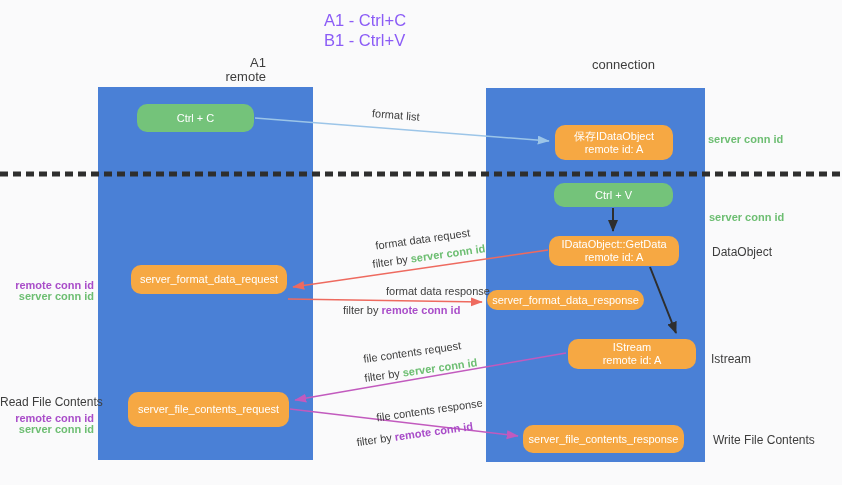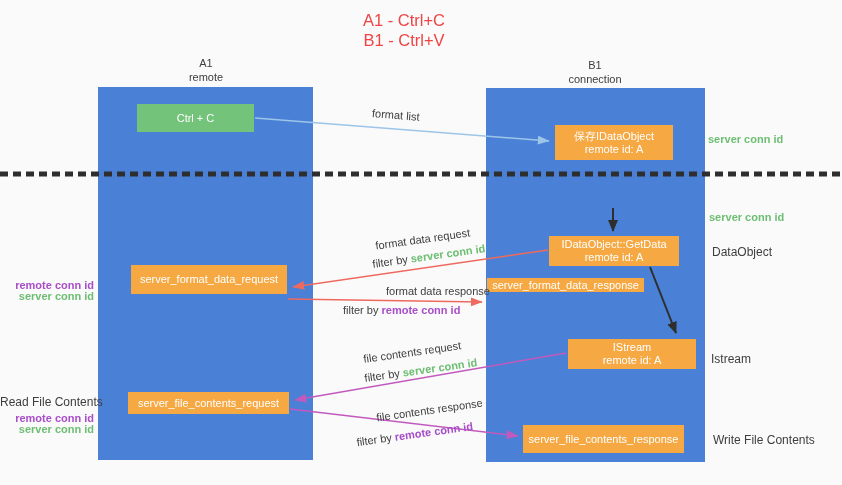--- a/index.html
+++ b/index.html
@@ -1,45 +1,45 @@
 <!DOCTYPE html>
 <html style="--bg: #FAFAFB; --lane_fill: #4A80D6; --node_green: #74C37A; --node_orange: #F6A843; --arrow_lightblue: #9CC5E8; --arrow_red: #EE6A5F; --arrow_magenta: #C25ABE; --arrow_black: #2E2E2E; --text_green: #6DBE72; --text_purple: #A94DC9; --separator: #2E2E2E;"><head>
 <meta charset="utf-8">
 <style>
   html,body{margin:0;padding:0;}
   body{font-family:"Liberation Sans","DejaVu Sans",sans-serif;background:#f2f2f2;}
   .stage{position:relative;width:842px;height:485px;background:var(--bg,#FAFAFB);overflow:hidden;}
   .stage *{box-sizing:border-box;}
 
-  .title{position:absolute;left:314px;top:10px;width:180px;text-align:center;
-         font-size:16.5px;line-height:20px;color:#ef4444;}
+  .title{position:absolute;left:324px;top:10px;width:180px;
+         font-size:16.5px;line-height:20px;color:#8b5cf6;}
 
   .lane{position:absolute;background:var(--lane_fill);}
   .lane-left{left:98px;top:87px;width:215px;height:373px;}
   .lane-right{left:486px;top:88px;width:219px;height:374px;}
 
-  .lane-header{position:absolute;text-align:center;font-size:11px;line-height:14px;color:#3d3d3d;}
+  .lane-header{position:absolute;text-align:right;font-size:13px;line-height:14px;color:#3d3d3d;}
   .lane-header.left{left:146px;top:56px;width:120px;}
   .lane-header.right{left:535px;top:58px;width:120px;}
 
   .edges{position:absolute;left:0;top:0;pointer-events:none;}
 
   .node{position:absolute;display:flex;flex-direction:column;align-items:center;justify-content:center;
-        color:#fff;font-size:11px;line-height:13px;text-align:center;}
+        color:#fff;font-size:11px;line-height:13px;text-align:center;border-radius:10px;}
   .node.green{background:var(--node_green);}
   .node.orange{background:var(--node_orange);}
 
   .n-ctrl-c{left:137px;top:104px;width:117px;height:28px;}
   .n-save-do{left:555px;top:125px;width:118px;height:35px;}
   .n-ctrl-v{left:554px;top:183px;width:119px;height:24px;}
   .n-getdata{left:549px;top:236px;width:130px;height:30px;}
   .n-fmt-req{left:131px;top:265px;width:156px;height:29px;}
-  .n-fmt-rsp{left:487px;top:278px;width:157px;height:14px;}
+  .n-fmt-rsp{left:487px;top:290px;width:157px;height:20px;}
   .n-istream{left:568px;top:339px;width:128px;height:30px;}
-  .n-file-req{left:128px;top:392px;width:161px;height:22px;}
+  .n-file-req{left:128px;top:392px;width:161px;height:35px;}
   .n-file-rsp{left:523px;top:425px;width:161px;height:28px;}
 
   .elabel{position:absolute;font-size:11px;color:#404040;white-space:nowrap;transform-origin:center;}
   .rot{transform:rotate(-8deg);}
   .lbl-format-list{left:372px;top:109px;transform:rotate(4.5deg);}
   .lbl-fdr1{left:375px;top:233px;}
   .lbl-fdr2{left:372px;top:250px;}
   .lbl-fdrsp1{left:386px;top:285px;}
   .lbl-fdrsp2{left:343px;top:304px;}
   .lbl-fcr1{left:363px;top:346px;}
@@ -70,21 +70,20 @@
   <div class="title">
     <div>A1 - Ctrl+C</div>
     <div>B1 - Ctrl+V</div>
   </div>
 
   <div class="lane-header left">
     <div>A1</div>
     <div>remote</div>
   </div>
   <div class="lane-header right">
-    <div>B1</div>
     <div>connection</div>
   </div>
 
   <div class="lane lane-left"></div>
   <div class="lane lane-right"></div>
 
   <svg class="edges" width="842" height="485" viewBox="0 0 842 485">
     <defs>
       <marker id="m-blue" markerWidth="9" markerHeight="8" refX="7.5" refY="3" orient="auto">
         <path d="M0,0 L8,3 L0,6 z" style="fill:var(--arrow_lightblue)"></path>
@@ -119,20 +118,23 @@
 
   <div class="node green n-ctrl-c">
     <div>Ctrl + C</div>
   </div>
 
   <div class="node orange n-save-do">
     <div>保存IDataObject</div>
     <div>remote id: A</div>
   </div>
 
+  <div class="node green n-ctrl-v">
+    <div>Ctrl + V</div>
+  </div>
 
   <div class="node orange n-getdata">
     <div>IDataObject::GetData</div>
     <div>remote id: A</div>
   </div>
 
   <div class="node orange n-fmt-req">
     <div>server_format_data_request</div>
   </div>
 

